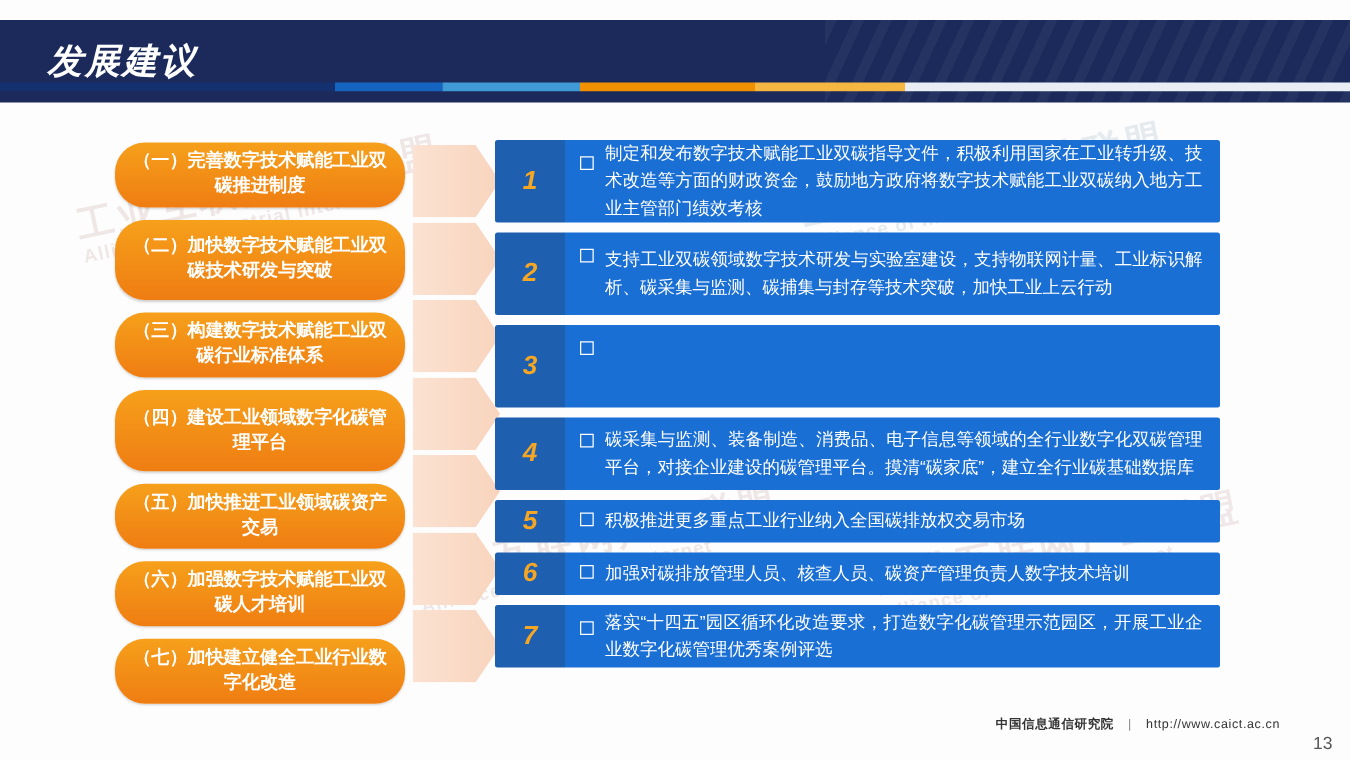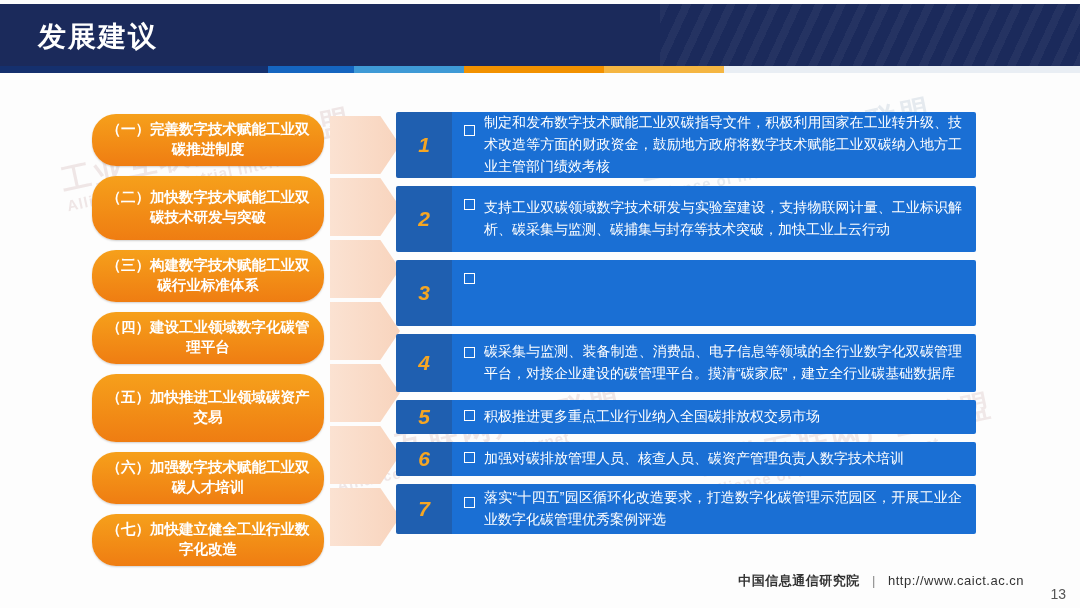--- a/index.html
+++ b/index.html
@@ -15,25 +15,26 @@
     position: relative;
   }
   .slide {
     position: absolute;
     inset: 0;
     background: #fdfdfd;
   }
   
   .header {
     position: absolute;
-    left: 0; top: 4px;
+    left: 0; top: 16px;
     width: 1080px;
     height: 66px;
     background: #1b2a5b;
     overflow: hidden;
+    font-style: italic;
   }
   .header .title {
     position: absolute;
     left: 38px;
     top: 14px;
     color: #ffffff;
     font-size: 28px;
     font-weight: bold;
     letter-spacing: 2px;
   }
@@ -181,21 +182,21 @@
   .footer {
     position: absolute;
     left: 0; bottom: 0;
     width: 1080px;
     height: 48px;
   }
   .footer-text {
     position: absolute;
     right: 56px;
     top: 12px;
-    font-size: 13px;
+    font-size: 10px;
     color: #333333;
     font-weight: bold;
     letter-spacing: 0.5px;
   }
   .footer-text .sep { color: #888; margin: 0 8px; font-weight: normal; }
   .footer-text .url { font-weight: normal; color: #333; }
   .page-num {
     position: absolute;
     right: 14px;
     top: 26px;
@@ -243,24 +244,24 @@
     <div class="left-col">
       <div class="pill" style="height:52px">
         <span>（一）完善数字技术赋能工业双碳推进制度</span>
       </div>
       <div class="pill" style="height:64px">
         <span>（二）加快数字技术赋能工业双碳技术研发与突破</span>
       </div>
       <div class="pill" style="height:52px">
         <span>（三）构建数字技术赋能工业双碳行业标准体系</span>
       </div>
-      <div class="pill" style="height:52px">
+      <div class="pill" style="height:65px">
         <span>（四）建设工业领域数字化碳管理平台</span>
       </div>
-      <div class="pill" style="height:68px">
+      <div class="pill" style="height:52px">
         <span>（五）加快推进工业领域碳资产交易</span>
       </div>
       <div class="pill" style="height:52px">
         <span>（六）加强数字技术赋能工业双碳人才培训</span>
       </div>
       <div class="pill" style="height:52px">
         <span>（七）加快建立健全工业行业数字化改造</span>
       </div>
     </div>
 

